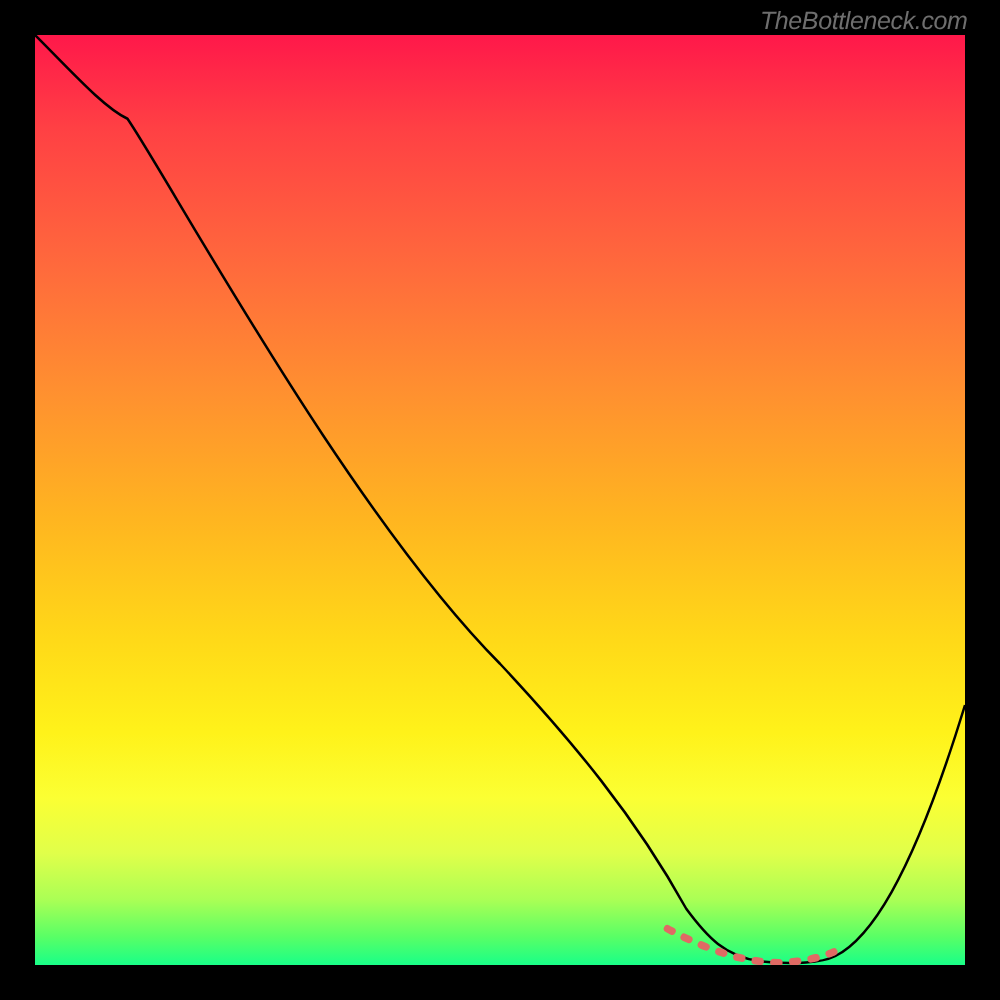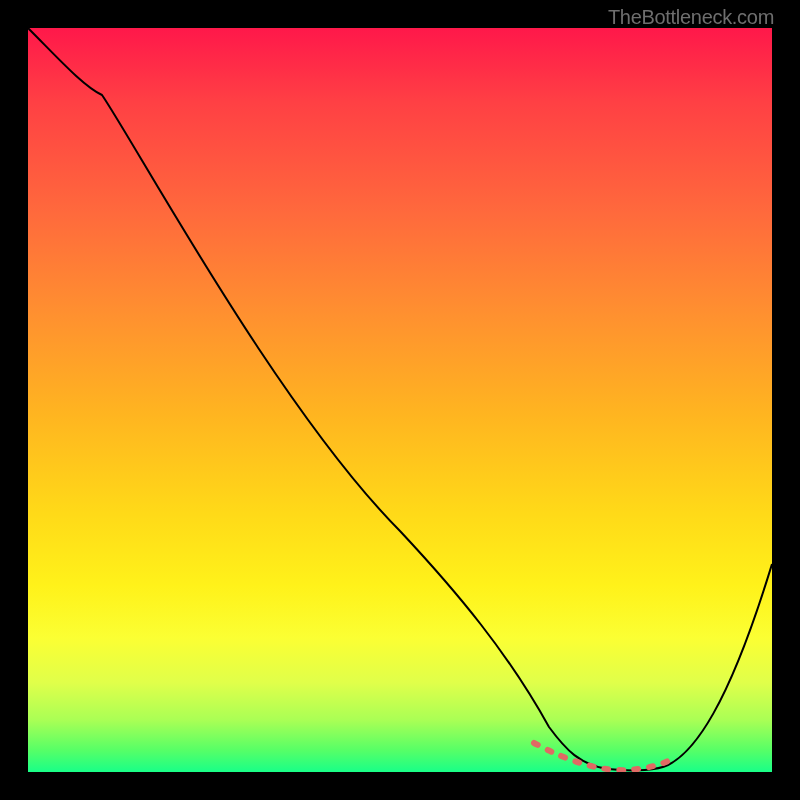--- a/index.html
+++ b/index.html
@@ -9,20 +9,21 @@
     height: 800px;
     background: #000;
     font-family: Arial, Helvetica, sans-serif;
     overflow: hidden;
   }
   .container {
     position: relative;
     width: 784px;
     height: 800px;
     background: #000;
+    font-style: italic;
   }
   .attribution {
     position: absolute;
     top: 6px;
     right: 10px;
     color: #6e6e6e;
     font-size: 20px;
     font-weight: 500;
     letter-spacing: -0.3px;
     z-index: 20;

